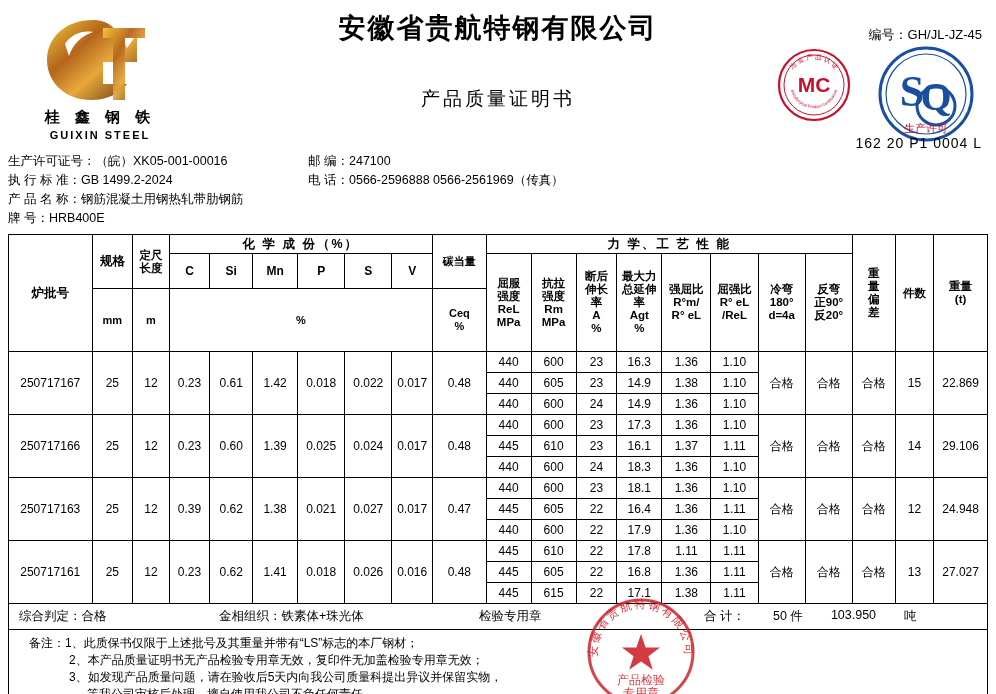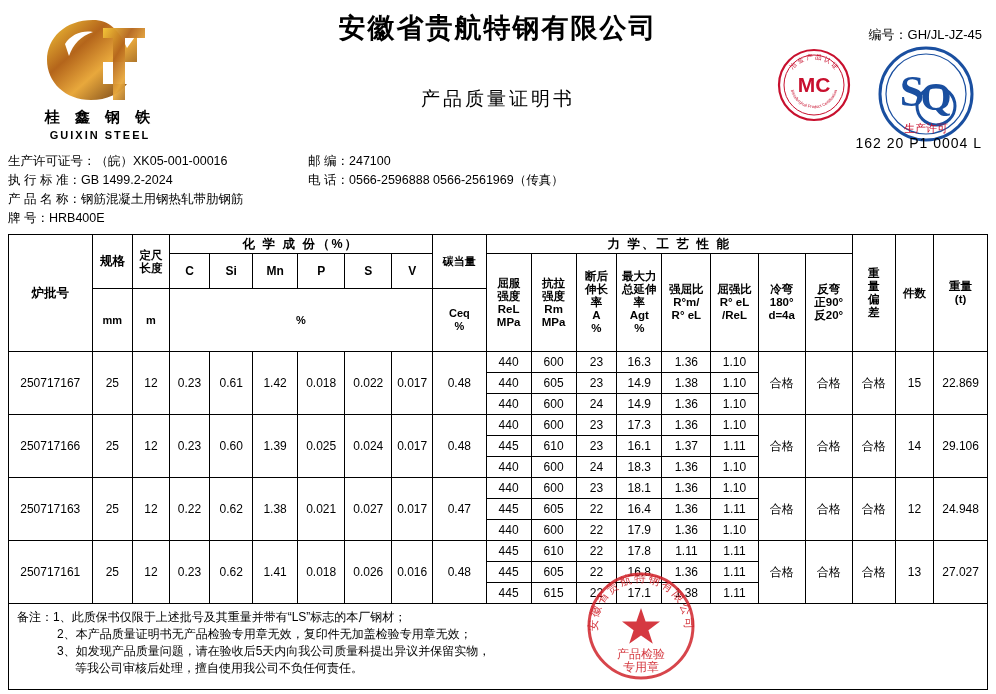--- a/index.html
+++ b/index.html
@@ -99,21 +99,21 @@
   .f-judge { width: 200px; }
   .f-metal { width: 260px; }
   .f-stamp { width: 225px; }
   .f-total { flex: 1; display:flex; gap: 28px; }
 
   .remarks {
     border: 1px solid #000; border-top: none;
     width: 980px; margin: 0 auto; padding: 5px 8px 6px 8px;
     font-size: 12px; line-height: 17px; position: relative; min-height: 86px;
   }
-  .remarks .r-line { white-space: nowrap; }
+  .remarks .r-line { white-space: nowrap; margin-left: 12px; }
   .remarks .indent { padding-left: 40px; }
 
   
   .red-stamp {
     position: absolute;
     width: 112px; height: 112px;
     right: 290px; top: -34px;
     pointer-events: none;
   }
 </style>
@@ -381,21 +381,21 @@
           <td>600</td>
           <td>24</td>
           <td>18.3</td>
           <td>1.36</td>
           <td>1.10</td>
         </tr>
         <tr class="data-row">
           <td rowspan="3">250717163</td>
           <td rowspan="3">25</td>
           <td rowspan="3">12</td>
-          <td rowspan="3">0.22</td>
+          <td rowspan="3">0.39</td>
           <td rowspan="3">0.62</td>
           <td rowspan="3">1.38</td>
           <td rowspan="3">0.021</td>
           <td rowspan="3">0.027</td>
           <td rowspan="3">0.017</td>
           <td rowspan="3">0.47</td>
           <td>440</td>
           <td>600</td>
           <td>23</td>
           <td>18.1</td>
@@ -458,20 +458,35 @@
           <td>445</td>
           <td>615</td>
           <td>22</td>
           <td>17.1</td>
           <td>1.38</td>
           <td>1.11</td>
         </tr>
       </tbody>
   </table>
 
+  <div class="foot1">
+    <div class="f-judge">
+      <span>综合判定：</span><span>合格</span>
+    </div>
+    <div class="f-metal">
+      <span>金相组织：</span><span>铁素体+珠光体</span>
+    </div>
+    <div class="f-stamp">检验专用章</div>
+    <div class="f-total">
+      <span>合 计：</span>
+      <span>50 件</span>
+      <span>103.950</span>
+      <span>吨</span>
+    </div>
+  </div>
 
   <div class="remarks">
     <div class="r-line">
       <span>备注：</span><span>1、此质保书仅限于上述批号及其重量并带有“LS”标志的本厂钢材；</span>
     </div>
     <div class="r-line indent">2、本产品质量证明书无产品检验专用章无效，复印件无加盖检验专用章无效；</div>
     <div class="r-line indent">3、如发现产品质量问题，请在验收后5天内向我公司质量科提出异议并保留实物，</div>
     <div class="r-line indent" style="padding-left:58px;">等我公司审核后处理，擅自使用我公司不负任何责任。</div>
 
     <div class="red-stamp">

